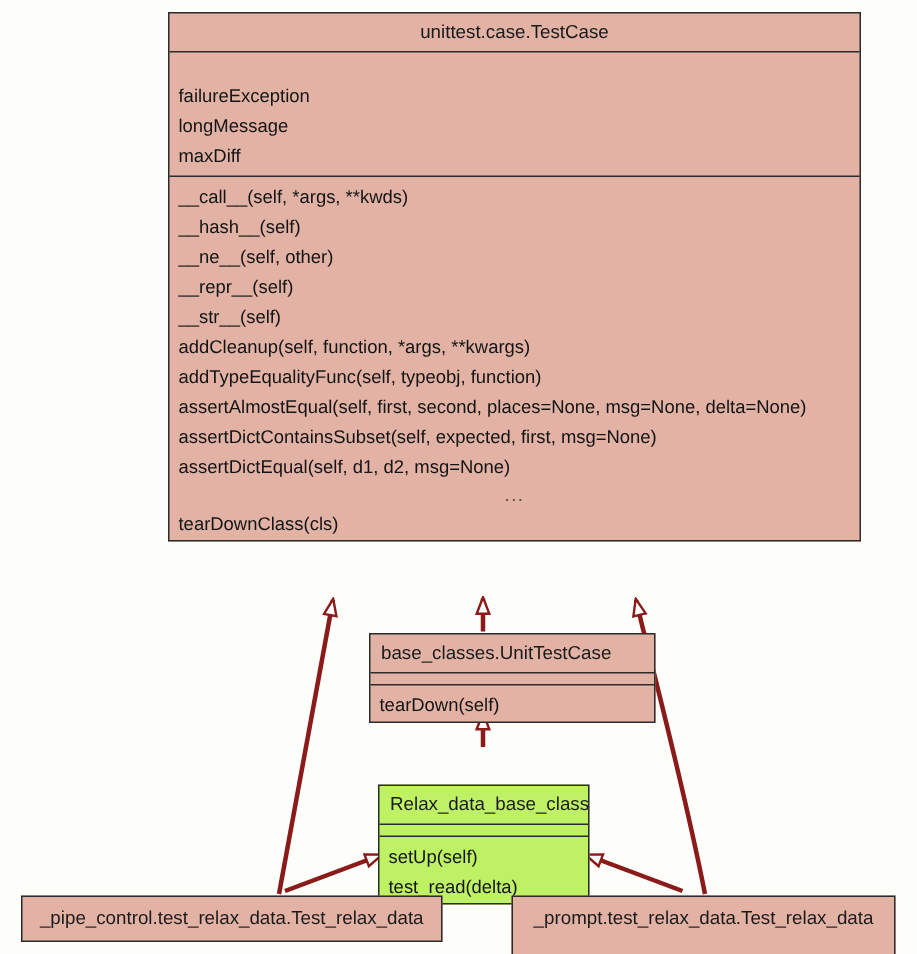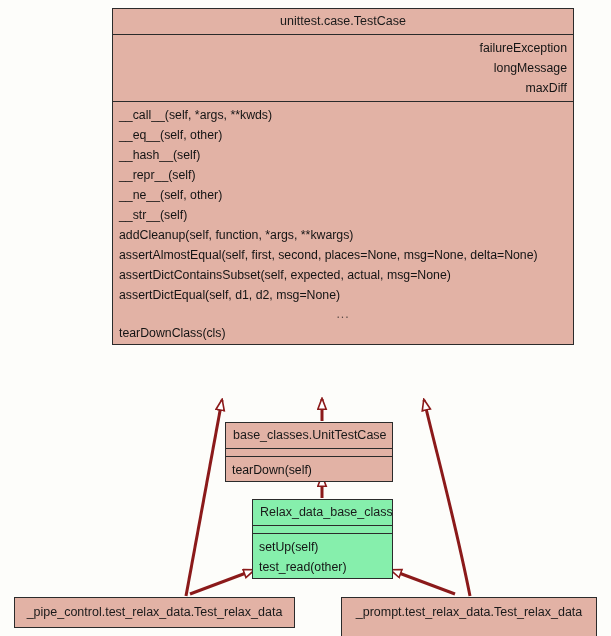--- a/index.html
+++ b/index.html
@@ -28,21 +28,22 @@
     pointer-events: none;
   }
   .uml-class {
     position: absolute;
     box-sizing: border-box;
     border: 1.5px solid #2b2b2b;
     background: #e2b2a5;
     z-index: 5;
   }
   .uml-class.light {
-    background: #86efac;
+    background: #bef264;
+    margin-top: 24px;
   }
   .cls-title {
     font-size: 12.5px;
     line-height: 1;
     color: #1a1a1a;
     text-align: center;
     padding: 6px 4px 6px 4px;
     white-space: nowrap;
     overflow: hidden;
   }
@@ -58,38 +59,37 @@
   }
   .member {
     font-size: 12.3px;
     line-height: 20px;
     color: #141414;
     padding: 0 6px;
     white-space: nowrap;
     overflow: hidden;
   }
   .attrs-pad {
-    padding-top: 3px;
+    padding-top: 19px;
     padding-bottom: 3px;
-    text-align: right;
   }
   .methods-pad {
     padding-top: 3px;
     padding-bottom: 1px;
   }
   .ellipsis-row {
     font-size: 12.3px;
     line-height: 18px;
     color: #5a4a46;
     text-align: center;
     letter-spacing: 1px;
   }
   
   #cls-testcase      { left: 92px;  top: 8px;   width: 462px; margin-left: 20px; }
-  #cls-unittestcase  { left: 225px; top: 422px; width: 168px; }
+  #cls-unittestcase  { left: 246px; top: 422px; width: 191px; }
   #cls-relaxbase     { left: 252px; top: 499px; width: 141px; }
   #cls-pipecontrol   { left: 14px;  top: 597px; width: 281px; height: 31px; }
   #cls-prompt        { left: 341px; top: 597px; width: 256px; height: 48px; }
   .leaf-title {
     font-size: 12.5px;
     line-height: 28px;
     text-align: center;
     color: #1a1a1a;
     white-space: nowrap;
     border-radius: 13px;
@@ -124,48 +124,48 @@
     <div class="cls-title">unittest.case.TestCase</div>
 
     <div class="compartment attrs-pad">
       <div class="member">failureException</div>
       <div class="member">longMessage</div>
       <div class="member">maxDiff</div>
     </div>
 
     <div class="compartment methods-pad">
       <div class="member">__call__(self, *args, **kwds)</div>
-      <div class="member">__eq__(self, other)</div>
       <div class="member">__hash__(self)</div>
+      <div class="member">__ne__(self, other)</div>
       <div class="member">__repr__(self)</div>
-      <div class="member">__ne__(self, other)</div>
       <div class="member">__str__(self)</div>
       <div class="member">addCleanup(self, function, *args, **kwargs)</div>
+      <div class="member">addTypeEqualityFunc(self, typeobj, function)</div>
       <div class="member">assertAlmostEqual(self, first, second, places=None, msg=None, delta=None)</div>
-      <div class="member">assertDictContainsSubset(self, expected, actual, msg=None)</div>
+      <div class="member">assertDictContainsSubset(self, expected, first, msg=None)</div>
       <div class="member">assertDictEqual(self, d1, d2, msg=None)</div>
       <div class="ellipsis-row">...</div>
       <div class="member">tearDownClass(cls)</div>
     </div>
   </div>
 
   <div class="uml-class" id="cls-unittestcase">
     <div class="cls-title left">base_classes.UnitTestCase</div>
     <div class="compartment empty"></div>
     <div class="compartment methods-pad">
       <div class="member">tearDown(self)</div>
     </div>
   </div>
 
   <div class="uml-class light" id="cls-relaxbase">
     <div class="cls-title left">Relax_data_base_class</div>
     <div class="compartment empty"></div>
     <div class="compartment methods-pad">
       <div class="member">setUp(self)</div>
-      <div class="member">test_read(other)</div>
+      <div class="member">test_read(delta)</div>
     </div>
   </div>
 
   <div class="uml-class" id="cls-pipecontrol">
     <div class="leaf-title">_pipe_control.test_relax_data.Test_relax_data</div>
   </div>
 
   <div class="uml-class" id="cls-prompt">
     <div class="leaf-title">_prompt.test_relax_data.Test_relax_data</div>
   </div>

